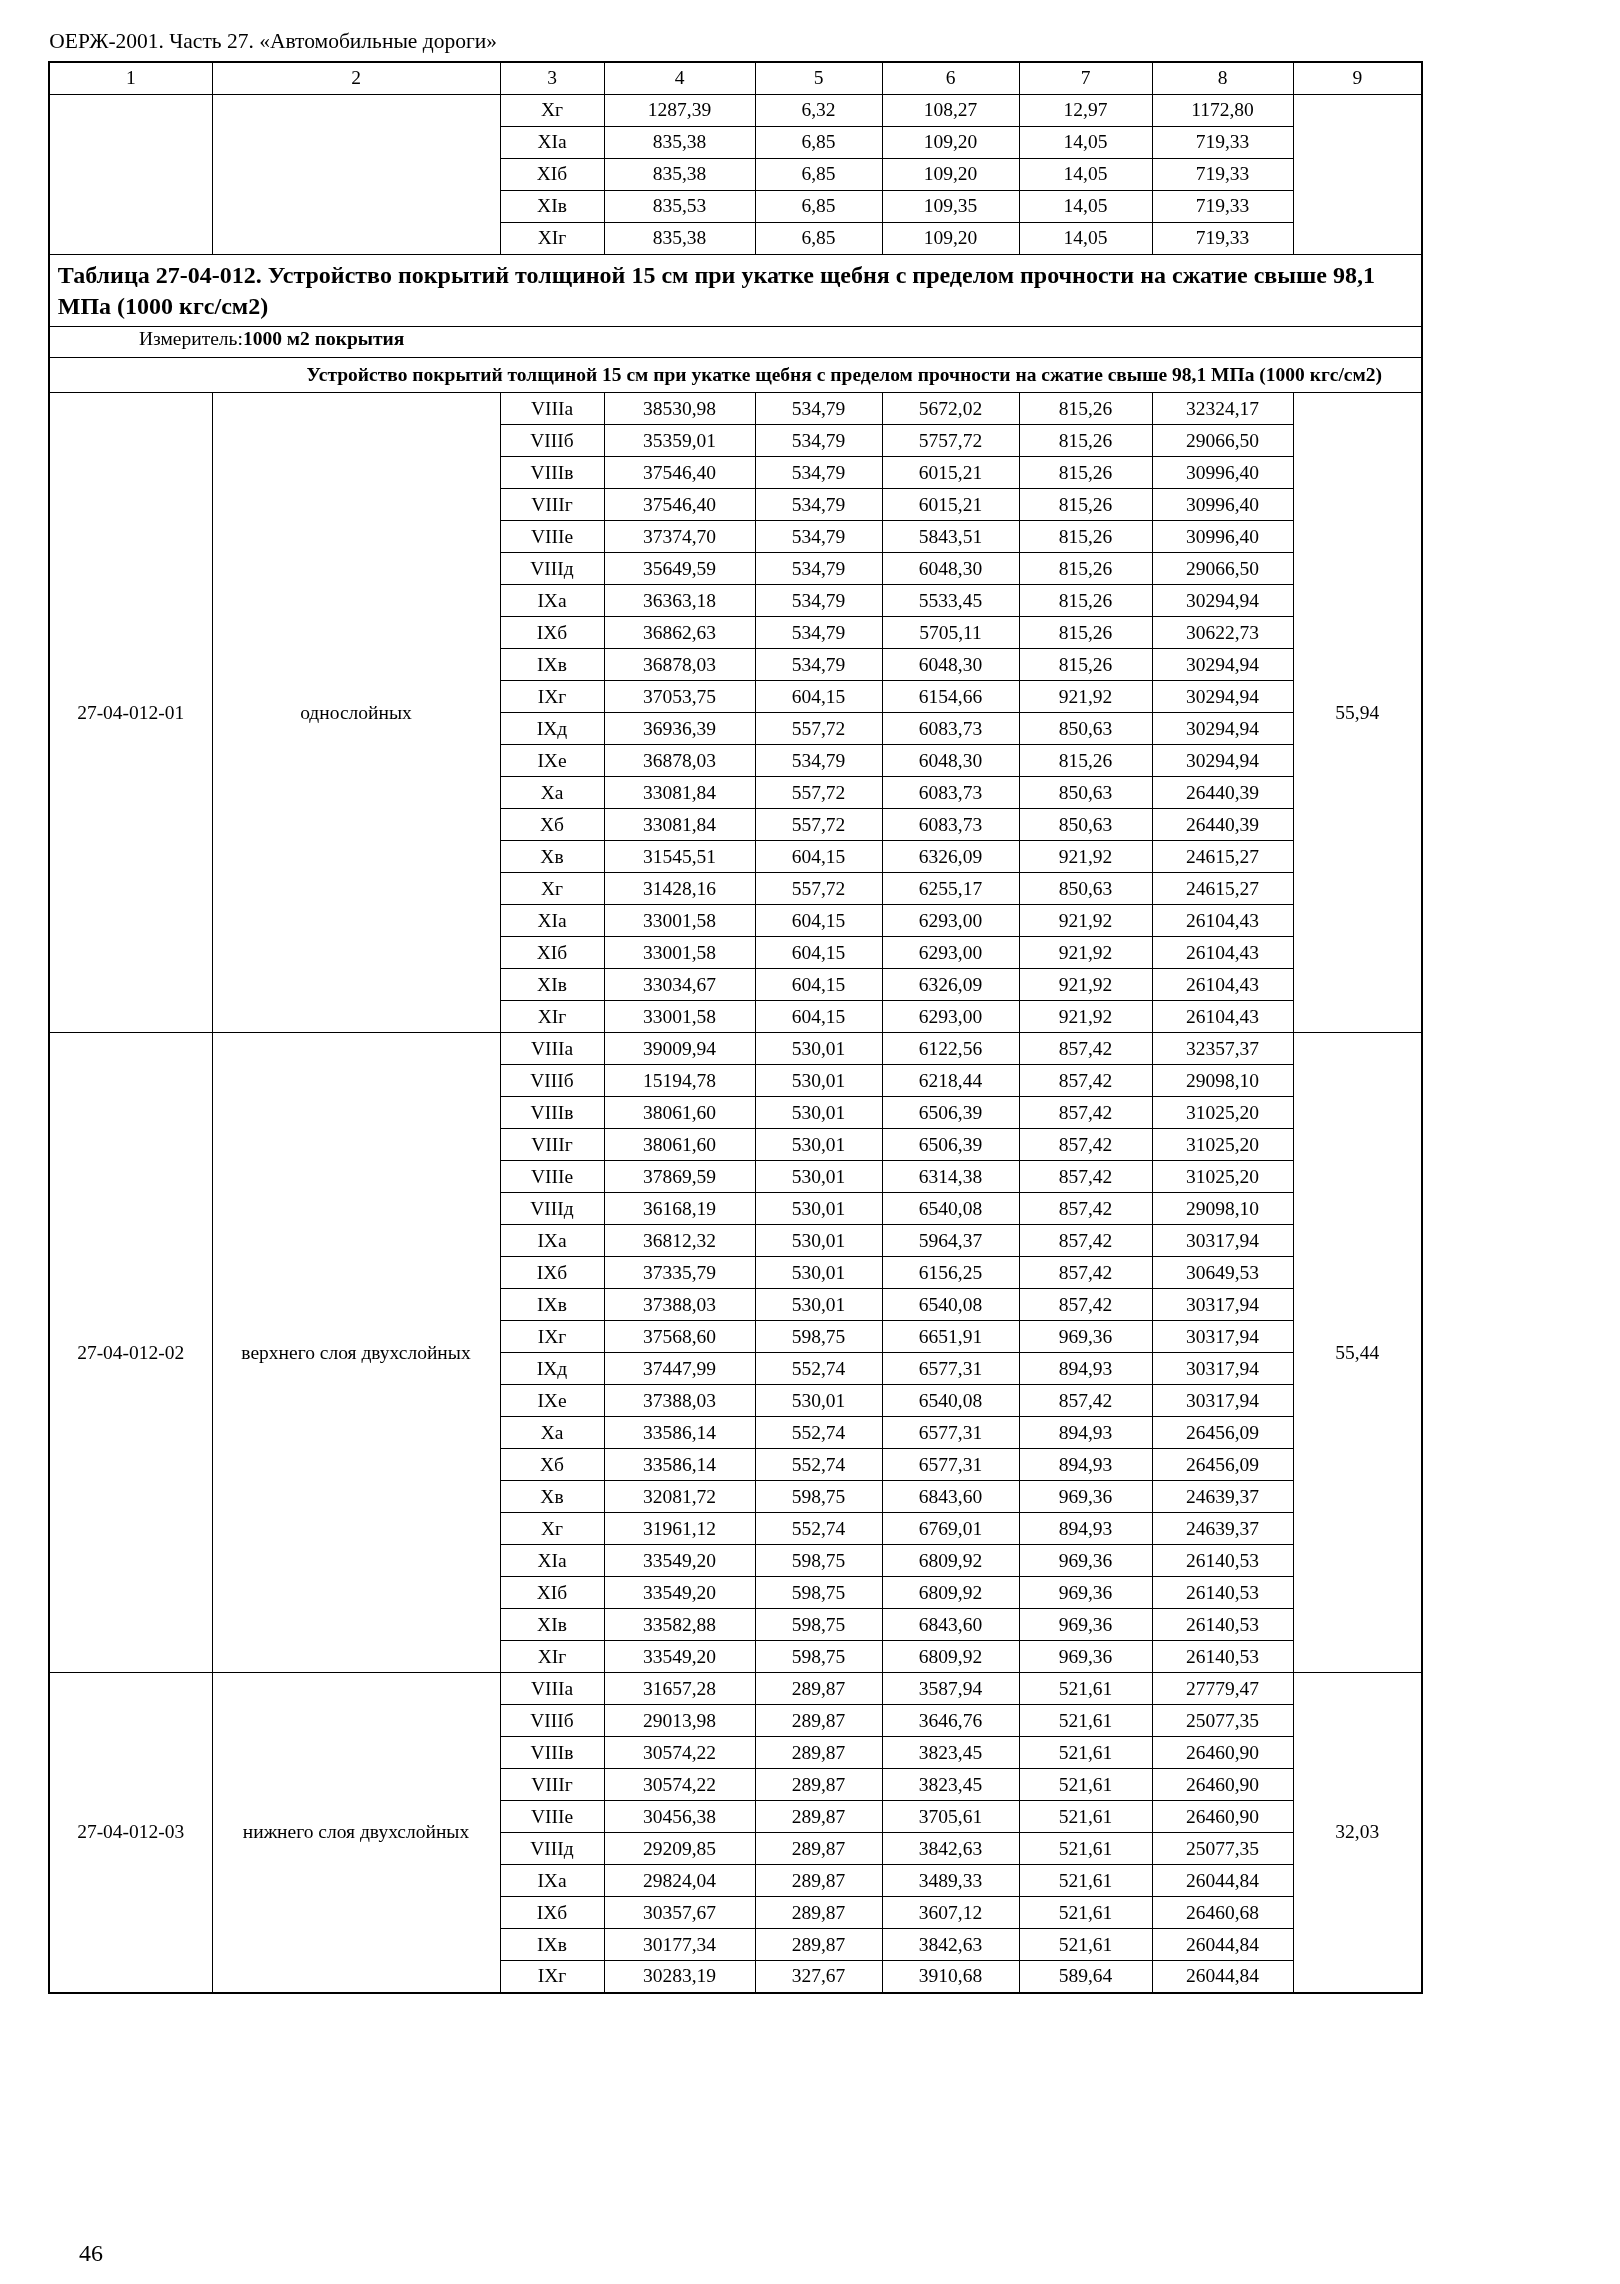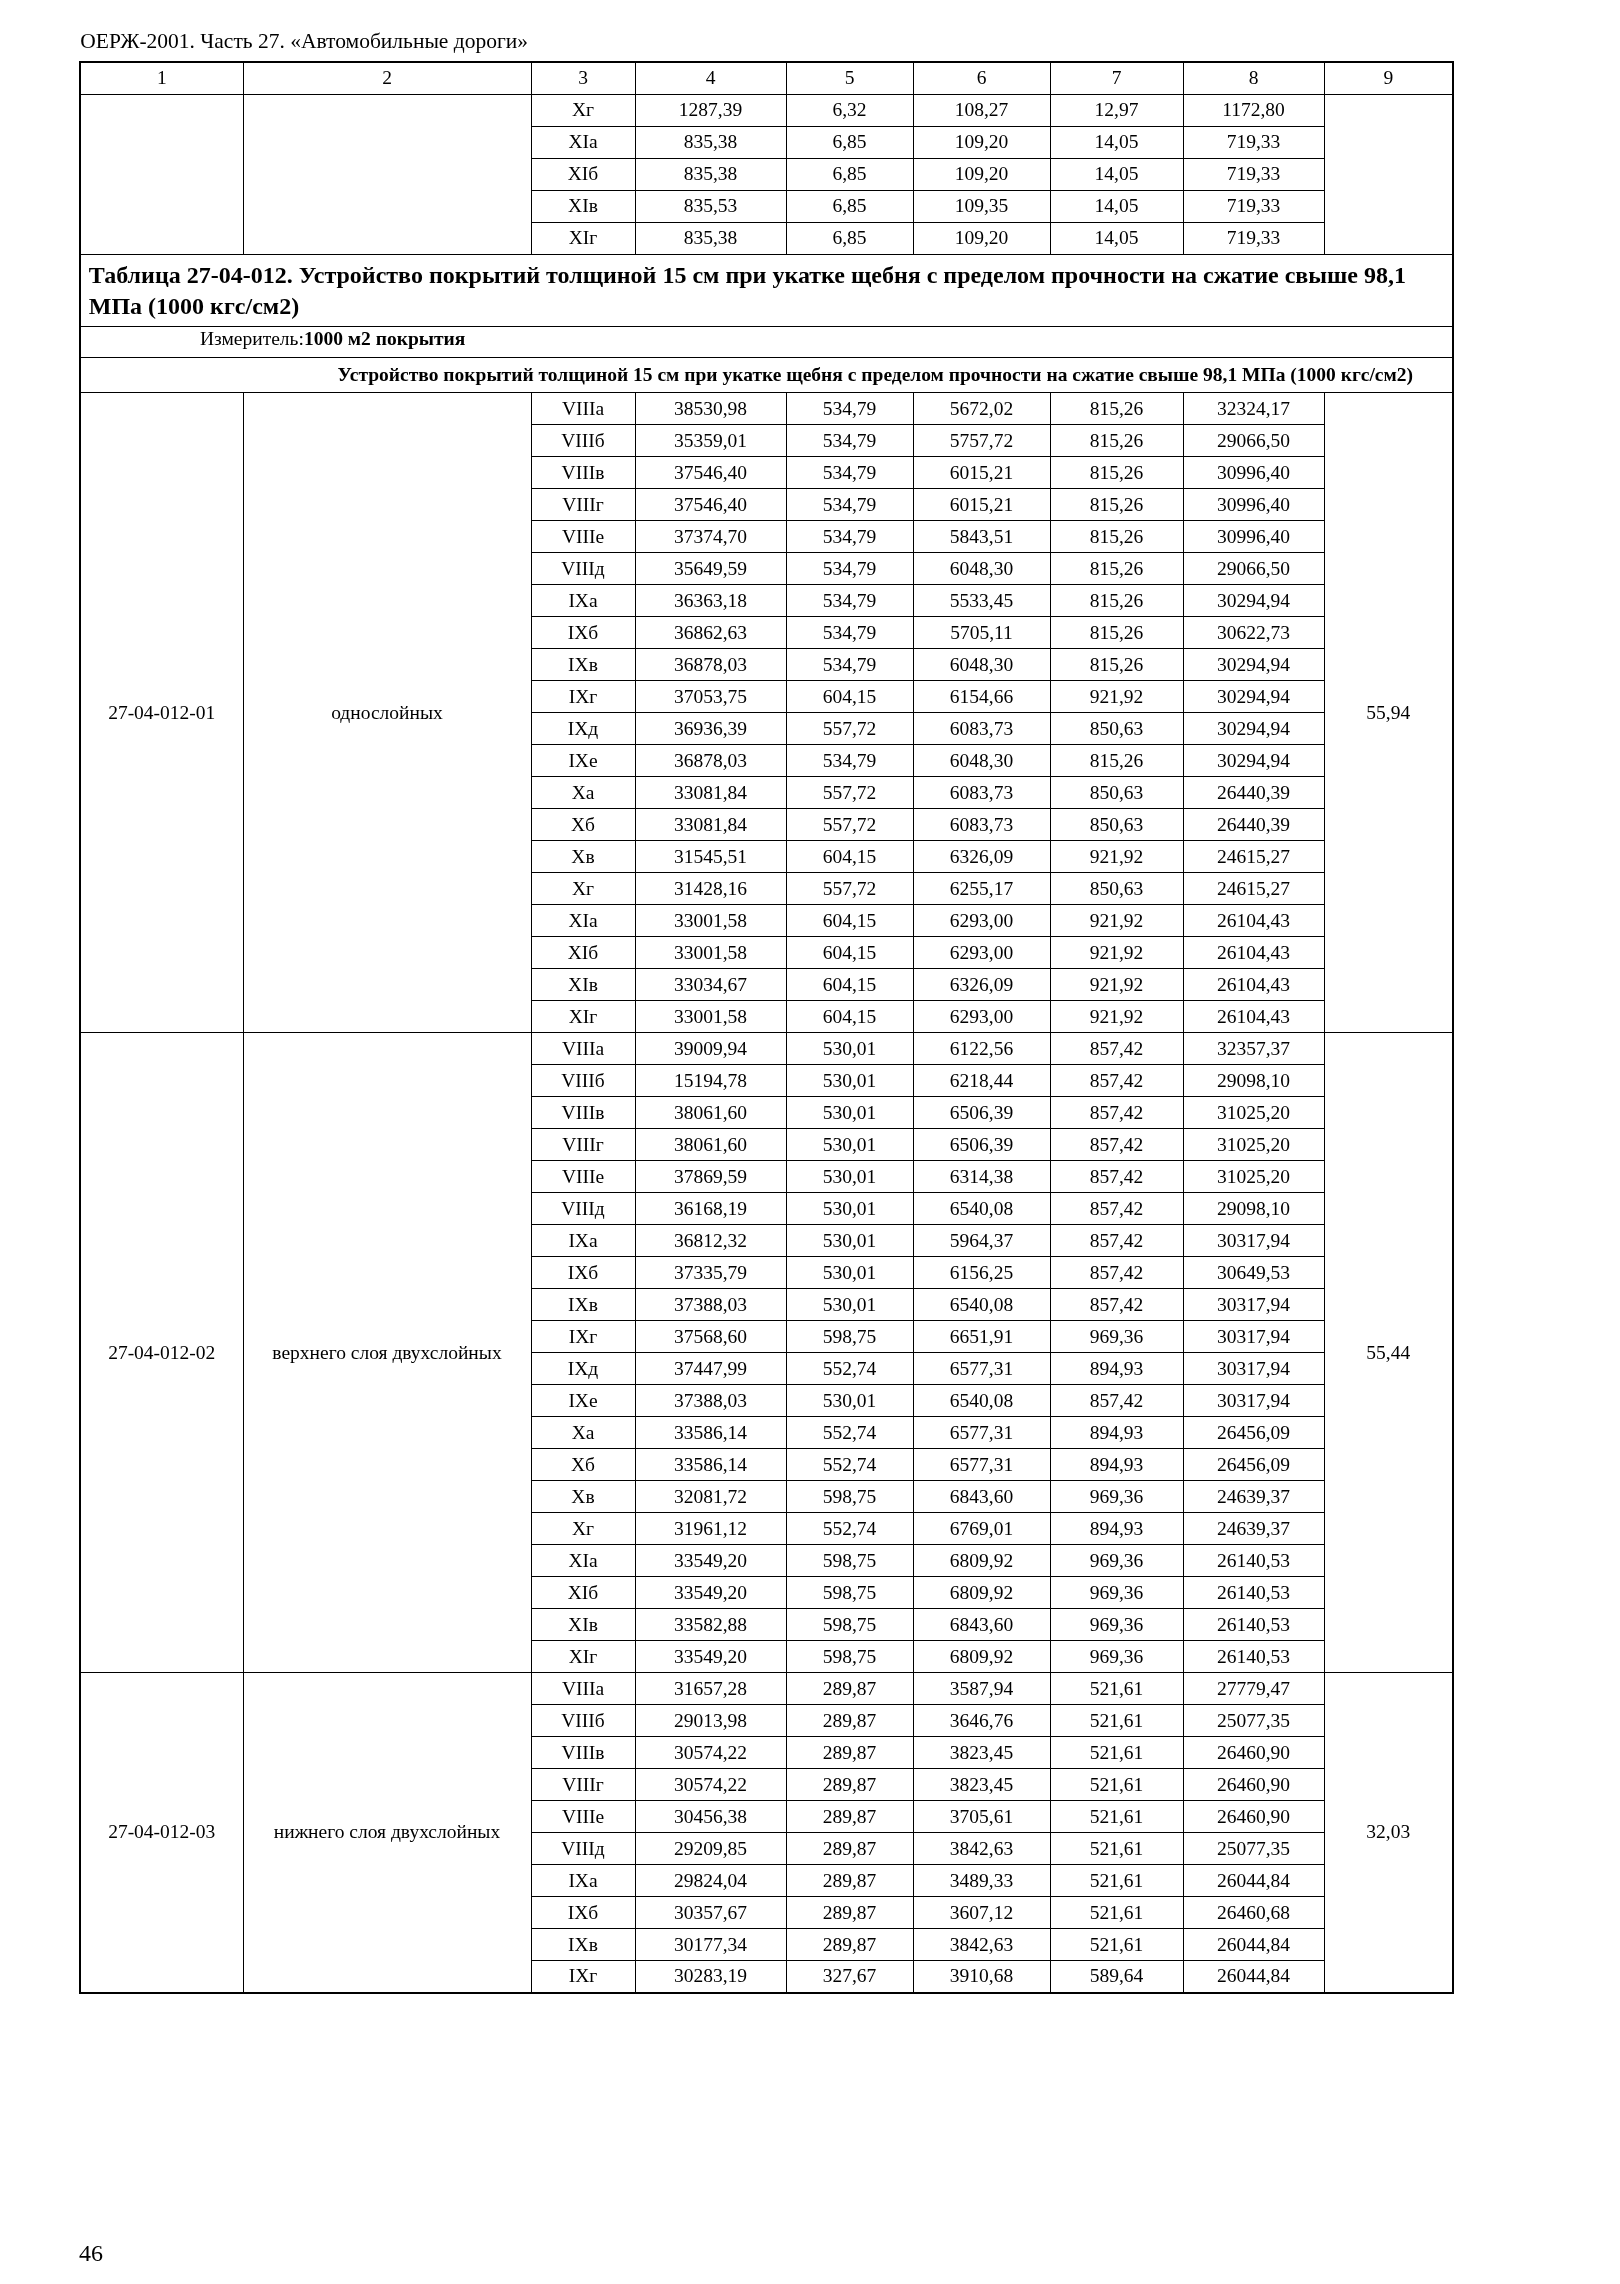--- a/index.html
+++ b/index.html
@@ -3,21 +3,21 @@
 <meta charset="utf-8">
 <style>
   * { box-sizing: border-box; }
   html, body { margin: 0; padding: 0; }
   body {
     width: 1620px; height: 2284px;
     background: #ffffff; color: #000000;
     font-family: "Liberation Serif", "DejaVu Serif", serif;
     position: relative; overflow: hidden;
   }
-  .page { padding: 29px 0 0 79px; }
+  .page { padding: 29px 0 0 48px; }
   .page-header { font-size: 21.5px; line-height: 1.2; margin-bottom: 6.5px; padding-left: 1.3px; }
   table.norms {
     border-collapse: collapse; table-layout: fixed;
     width: 1373px; border: 2px solid #000;
   }
   table.norms td {
     border: 1.3px solid #000;
     font-size: 19.5px; line-height: 1.25;
     padding: 2.6px 3.9px; height: 32px;
     text-align: center; vertical-align: middle;
@@ -25,21 +25,21 @@
   }
   td.col-num { height: 30px; padding: 1.3px 3.9px; }
   td.cell-code, td.cell-c9 { vertical-align: top; padding-top: 5.2px; }
   td.cell-name { text-align: left; vertical-align: top; padding: 5.2px 3.9px 2.6px 6.5px; }
   tr.row-title td {
     text-align: left; font-weight: bold;
     font-size: 24px; line-height: 1.3;
     padding: 5.2px 13px 3.9px 7.8px; height: auto;
   }
   tr.row-measurer td { text-align: left; border-top: none; padding: 0 0 5.2px 0; height: auto; }
-  .measurer-label { display: inline-block; margin-left: 119px; }
+  .measurer-label { display: inline-block; margin-left: 89px; }
   .measurer-value { display: inline-block; font-weight: bold; }
   tr.row-desc td {
     text-align: right; font-weight: bold;
     padding: 3.9px 39px 5.2px 167px; height: auto; line-height: 1.3;
   }
   .page-footer { position: absolute; left: 79px; bottom: 17px; font-size: 24px; }
 </style>
 </head>
 <body>
 

